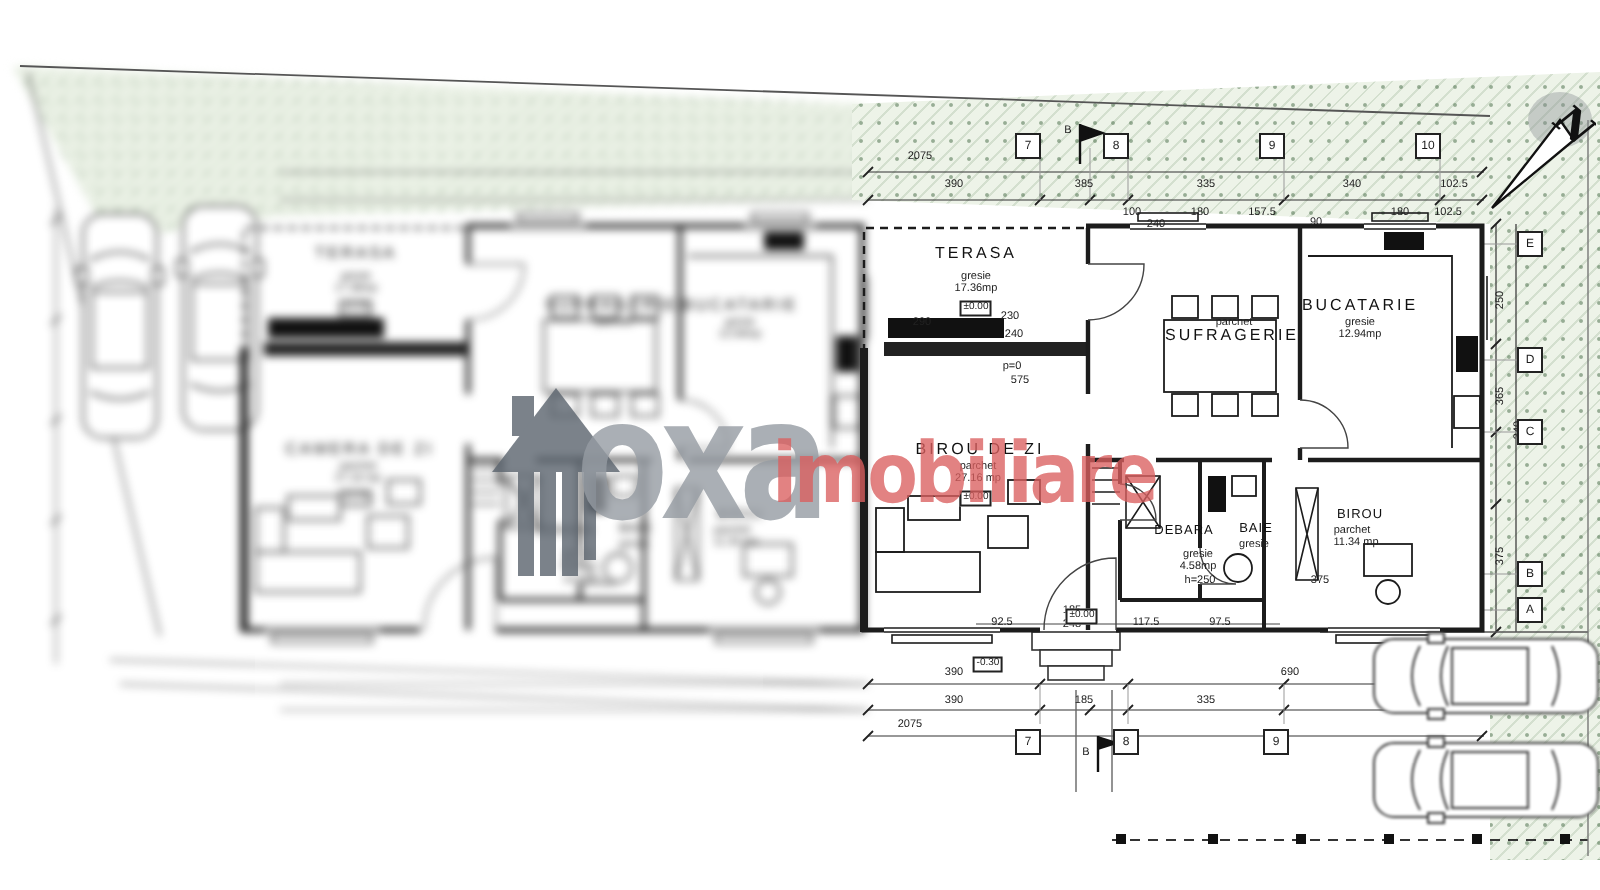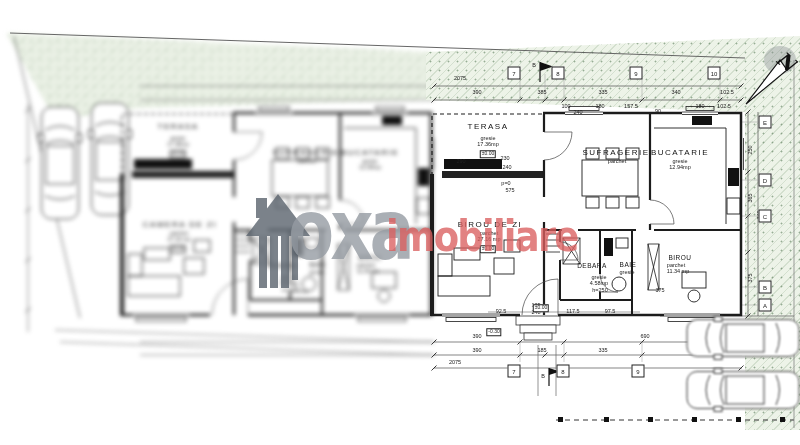--- a/index.html
+++ b/index.html
@@ -226,21 +226,21 @@
   </svg>
 
   <div class="unit" style="left:430px;top:112px">
     <svg viewBox="0 0 312 204" width="312" height="204">
         <use href="#unit-geo"></use>
       </svg>
     <span class="rname" style="left:58px;top:15px">TERASA</span>
     <span class="rsub" style="left:58px;top:27px">gresie</span>
     <span class="rsub" style="left:58px;top:33px">17.36mp</span>
     <span class="lvl" style="left:58px;top:42px">±0.00</span>
-    <span class="rname" style="left:186px;top:41px">SUFRAGERIE</span>
+    <span class="rname" style="left:186px;top:56px">SUFRAGERIE</span>
     <span class="rsub" style="left:187px;top:50px">parchet</span>
     <span class="rname" style="left:250px;top:41px">BUCATARIE</span>
     <span class="rsub" style="left:250px;top:50px">gresie</span>
     <span class="rsub" style="left:250px;top:56px">12.94mp</span>
     <span class="rname" style="left:60px;top:113px">BIROU DE ZI</span>
     <span class="rsub" style="left:59px;top:122px">parchet</span>
     <span class="rsub" style="left:59px;top:128px">27.16 mp</span>
     <span class="lvl" style="left:58px;top:137px">±0.00</span>
     <span class="rname sm" style="left:162px;top:154px">DEBARA</span>
     <span class="rsub" style="left:169px;top:166px">gresie</span>

